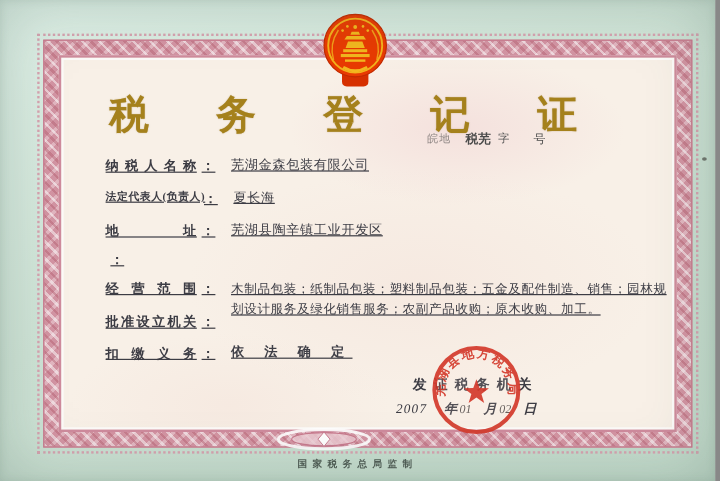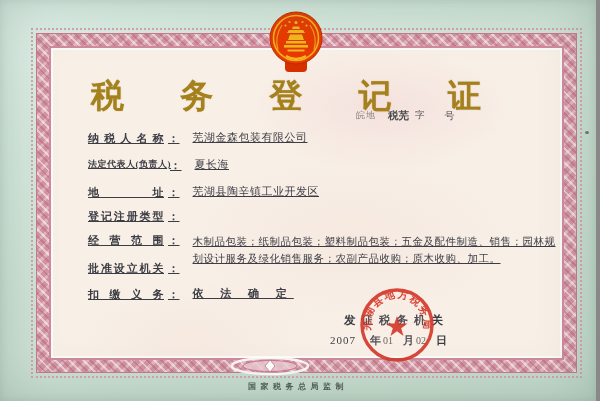--- a/index.html
+++ b/index.html
@@ -49,21 +49,21 @@
   .row{position:absolute;left:88px;display:flex;align-items:flex-start;white-space:nowrap;
     font-size:11px;font-weight:bold;letter-spacing:.5px;text-decoration:underline;}
   .row .lab{display:inline-block;width:76px;text-align:justify;text-align-last:justify;}
   .row.small-lab .lab{font-size:9px;width:78px;font-weight:bold;}
   .row .colon{margin-left:4px;font-weight:bold;}
   .row .val{position:relative;top:-1px;margin-left:13px;font-weight:normal;color:#3f3f47;
     letter-spacing:.5px;}
   .row .val.wrap{white-space:normal;width:373px;line-height:17px;font-size:10.5px;top:0;}
   .row .val.spaced{letter-spacing:7px;font-weight:bold;}
   .issuer{position:absolute;left:344px;top:313px;font-size:11.5px;font-weight:bold;letter-spacing:6px;}
-  .dateline{position:absolute;left:330px;top:333px;font-size:11px;font-weight:bold;white-space:nowrap;}
+  .dateline{position:absolute;left:330px;top:333px;font-size:11px;font-weight:bold;white-space:nowrap;font-style:italic;}
   .dateline .yr{letter-spacing:1px;margin-right:12px;font-weight:normal;}
   .dateline .d{font-weight:normal;color:#55504e;font-size:10px;}
   .dateline .cjk{margin:0 2px;}
   .dateline .gap{display:inline-block;width:8px;}
   .seal{position:absolute;left:358px;top:286px;width:78px;height:78px;z-index:5;opacity:.92;}
   .ornament{position:absolute;left:229px;top:356px;width:82px;height:20px;z-index:4;}
   .footer{position:absolute;left:0;top:381px;width:100%;text-align:center;
     font-size:8px;font-weight:bold;letter-spacing:4.5px;color:#3b453f;opacity:.85;}
   .speck{position:absolute;left:585px;top:131px;width:4px;height:3px;border-radius:50%;
     background:#5a5a55;opacity:.8;z-index:6;}
@@ -119,21 +119,20 @@
       <span class="lab">法定代表人(负责人)</span>
         <span class="colon">：</span>
       <span class="val">夏长海</span>
     </div>
     <div class="row" style="top:185px">
       <span class="lab">地址</span>
         <span class="colon">：</span>
       <span class="val">芜湖县陶辛镇工业开发区</span>
     </div>
     <div class="row" style="top:209px">
-      <span class="lab">登记注册类型</span>
         <span class="colon">：</span>
     </div>
     <div class="row" style="top:233px">
       <span class="lab">经营范围</span>
         <span class="colon">：</span>
       <span class="val wrap">木制品包装；纸制品包装；塑料制品包装；五金及配件制造、销售；园林规划设计服务及绿化销售服务；农副产品收购；原木收购、加工。</span>
     </div>
     <div class="row" style="top:261px">
       <span class="lab">批准设立机关</span>
         <span class="colon">：</span>

